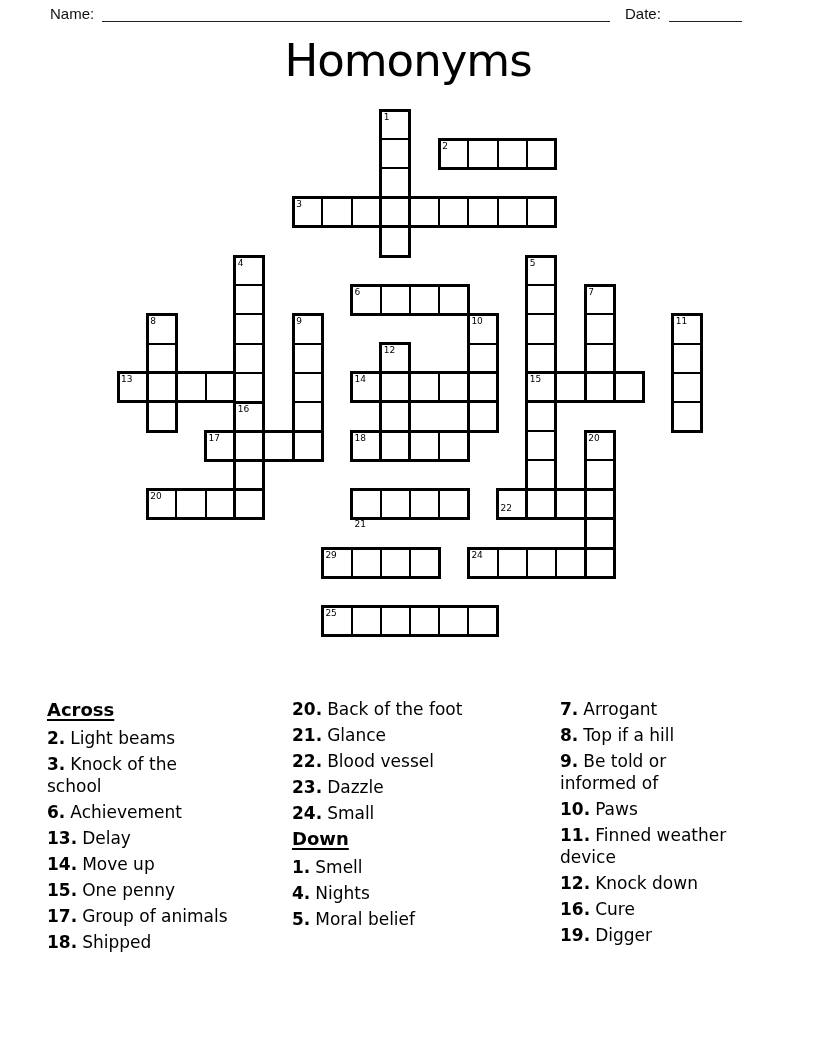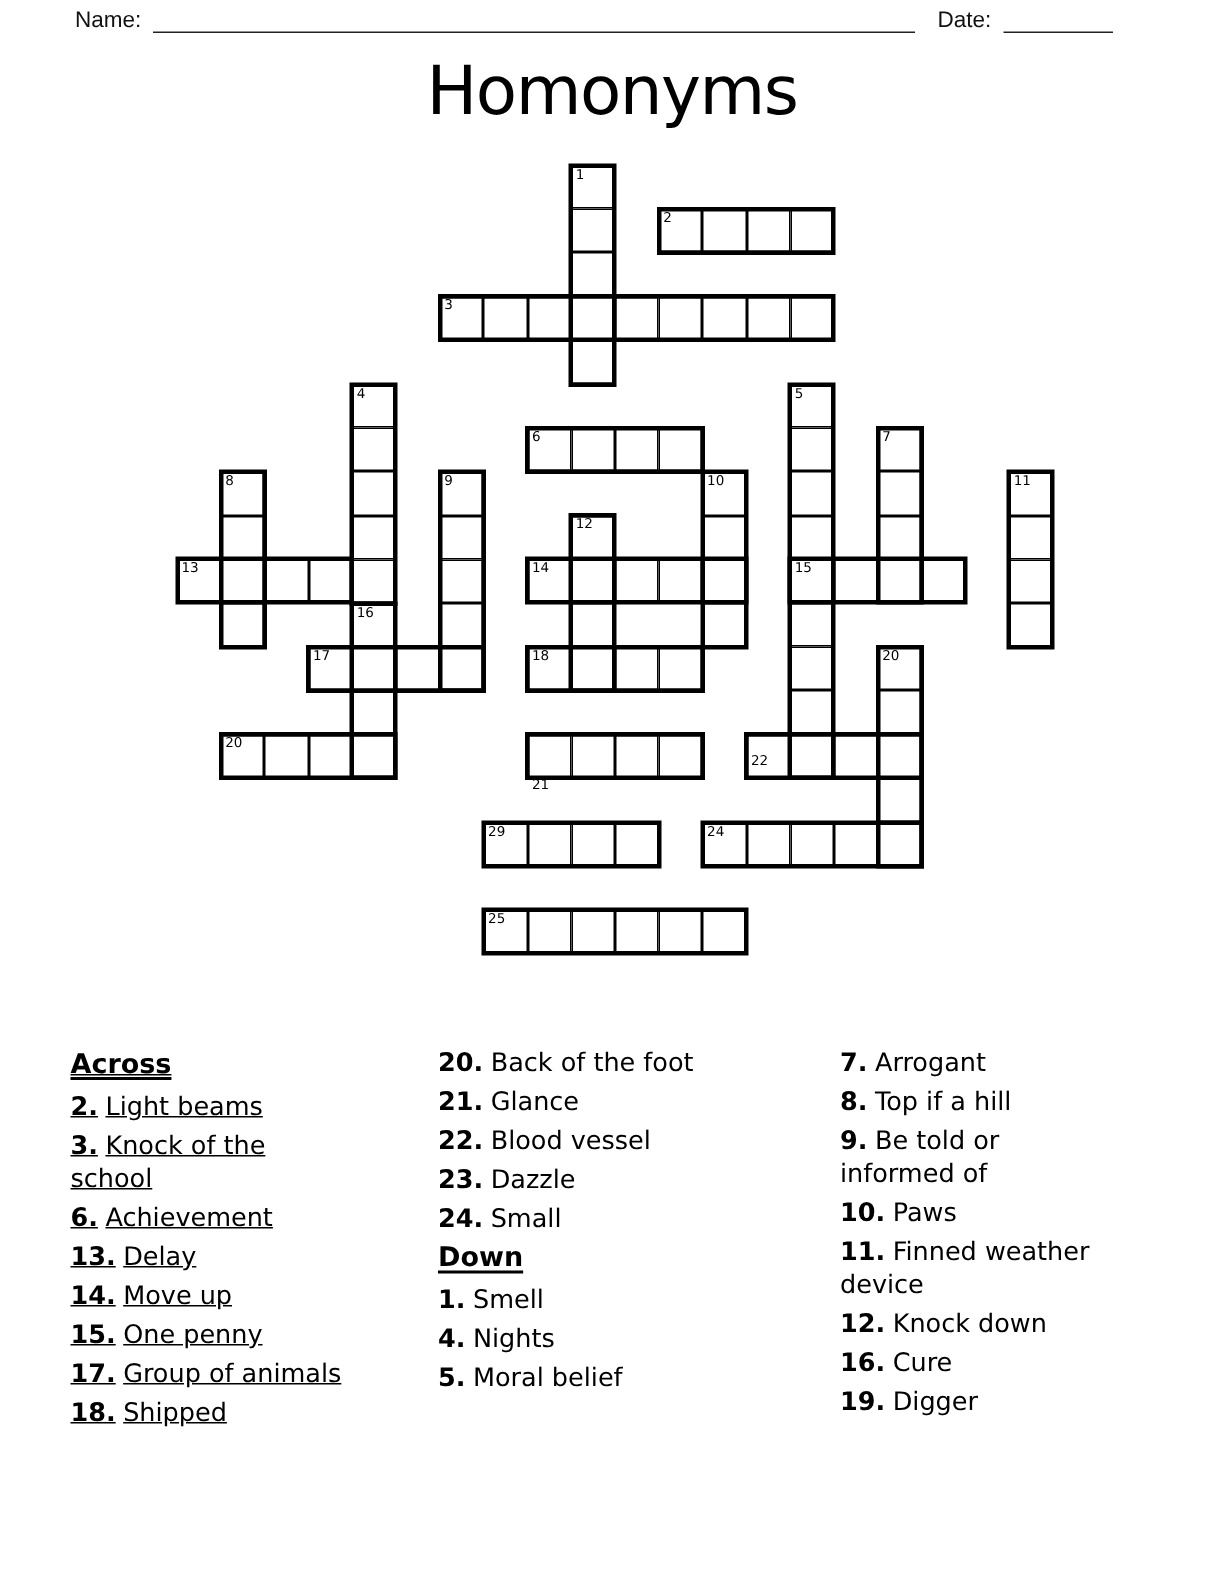--- a/index.html
+++ b/index.html
@@ -15,21 +15,21 @@
   
   .title{position:absolute;top:34px;left:0;width:100%;text-align:center;
          font-size:45px;font-weight:400;letter-spacing:-1px;color:#000;}
   
   #grid{position:absolute;left:0;top:0;width:816px;height:700px;}
   .cell{position:absolute;box-sizing:border-box;background:#fff;border:1.5px solid #000;}
   .word-outline{position:absolute;box-sizing:border-box;border:3px solid #000;background:transparent;pointer-events:none;}
   .cell-num{position:absolute;font-size:9px;line-height:9px;color:#000;pointer-events:none;}
   
   .clue-col{position:absolute;top:698px;}
-  #clue-col-0{left:47px;width:242px;text-decoration:underline;}
+  #clue-col-0{left:47px;width:242px;}
   #clue-col-1{left:292px;width:238px;}
   #clue-col-2{left:560px;width:262px;}
   .clue-heading{font-size:18px;font-weight:700;text-decoration:underline;
                 text-underline-offset:3px;text-decoration-thickness:2px;
                 line-height:22px;margin:1px 0 6px 0;}
   .clue{font-size:17px;line-height:22px;margin:0 0 4px 0;}
   .clue .num{font-weight:700;margin-right:5px;}
   .clue .txt{white-space:pre-line;}
 </style>
 </head>

